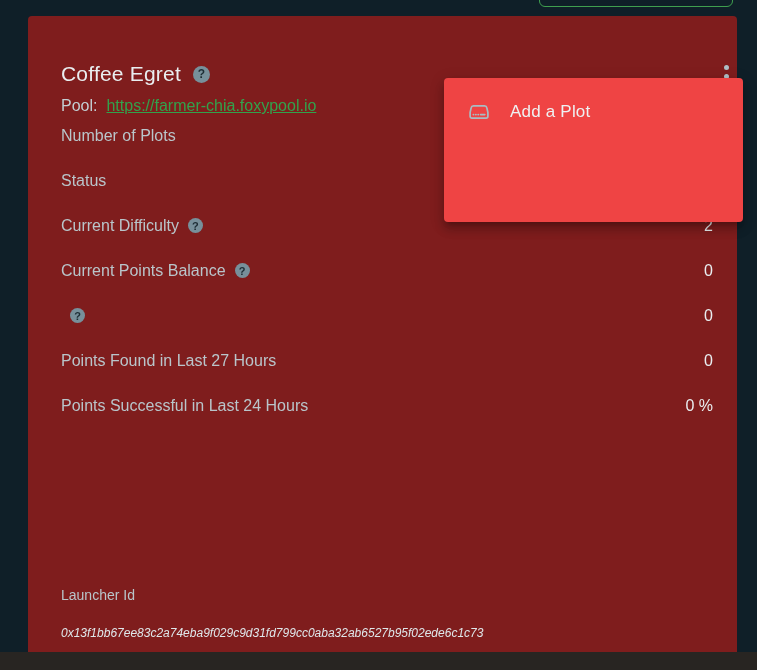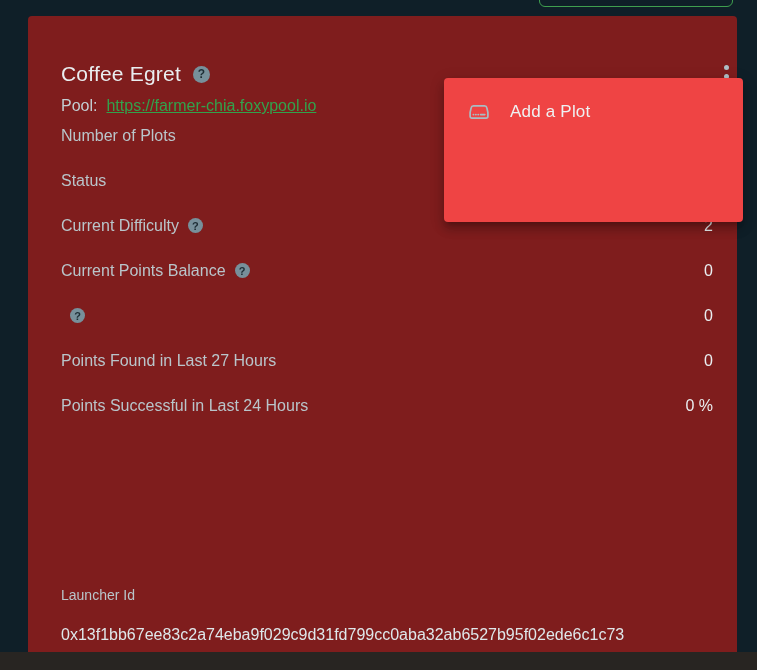--- a/index.html
+++ b/index.html
@@ -95,23 +95,24 @@
   }
   .launcher-label {
     position: absolute;
     left: 33px; top: 571px;
     font-size: 14px;
     color: #b9c5ca;
   }
   .launcher-value {
     position: absolute;
     left: 33px; top: 610px;
-    font-size: 16px;
+    font-size: 12px;
     color: #dfe7ea;
     white-space: nowrap;
+    font-style: italic;
   }
   .menu {
     position: absolute;
     left: 444px; top: 78px;
     width: 299px; height: 144px;
     background: #ef4444;
     border-radius: 4px;
     box-shadow: 0 5px 5px -3px rgba(0,0,0,.2), 0 8px 10px 1px rgba(0,0,0,.14), 0 3px 14px 2px rgba(0,0,0,.12);
     padding-top: 11px;
     z-index: 5;

